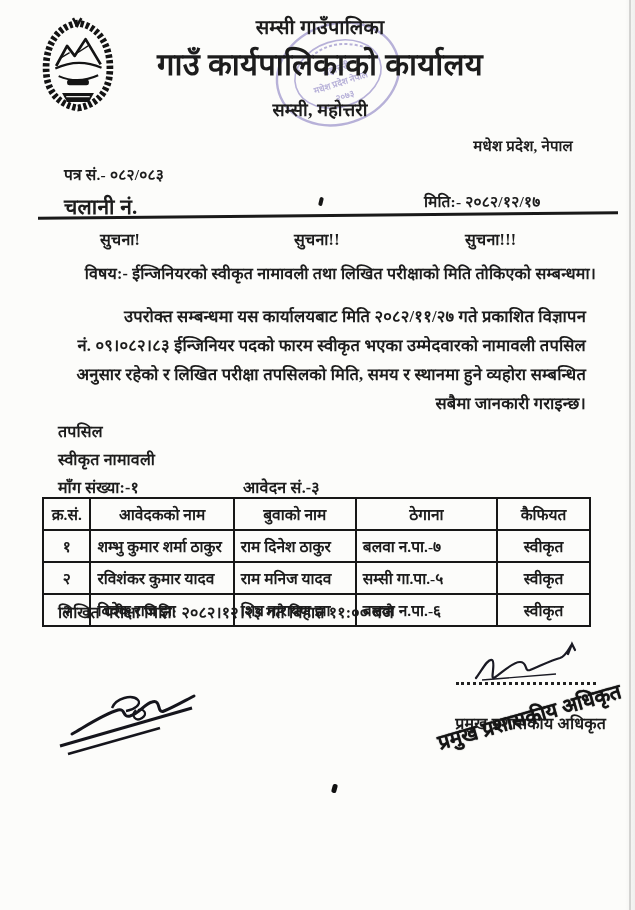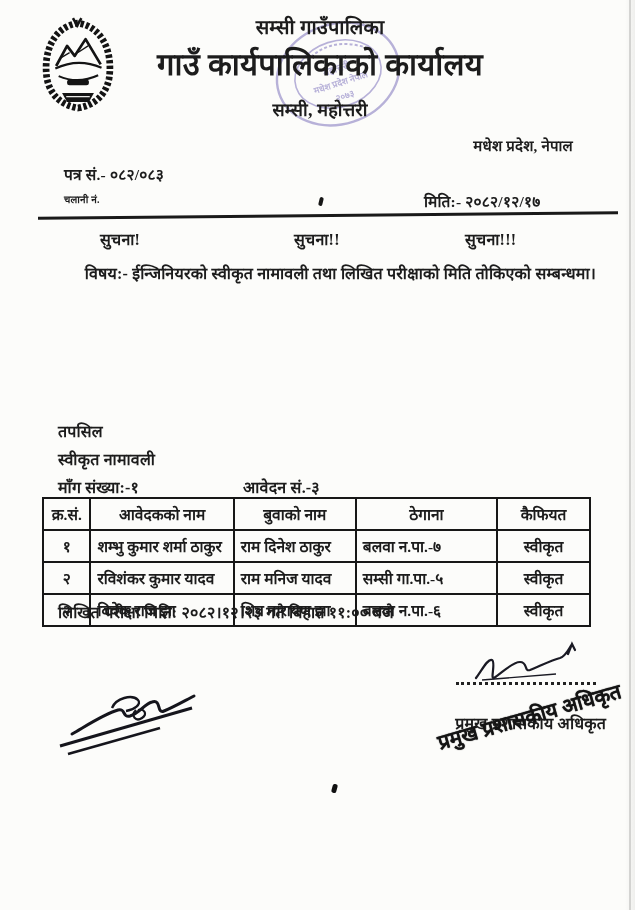--- a/index.html
+++ b/index.html
@@ -16,21 +16,21 @@
   .office-title{left:70px;top:42px;width:500px;text-align:center;font-size:31px;}
   .addr{left:120px;top:97px;width:400px;text-align:center;font-size:18px;}
   .province{right:62px;top:135px;font-size:15px;}
   
   .emblem{left:36px;top:14px;width:84px;height:104px;}
   
   .hstamp{left:272px;top:20px;width:132px;height:108px;opacity:.5;
           transform:rotate(-18deg);}
   
   .patra{left:64px;top:163px;font-size:15.5px;}
-  .chalani{left:64px;top:192px;font-size:10px;}
+  .chalani{left:64px;top:192px;font-size:21px;}
   .ink-mark{left:319px;top:197px;width:4px;height:9px;background:#161616;
             border-radius:2px;transform:rotate(14deg);}
   .miti{left:424px;top:190px;font-size:15.5px;}
   .rule{left:38px;top:214px;width:580px;height:3px;background:#191919;
         transform:rotate(-0.55deg);}
   
   .notice1{left:100px;top:228px;font-size:16px;}
   .notice2{left:294px;top:228px;font-size:16px;}
   .notice3{left:465px;top:228px;font-size:16px;}
   
@@ -106,20 +106,21 @@
   <div class="abs dev chalani">चलानी नं.</div>
   <div class="abs ink-mark"></div>
   <div class="abs dev miti">मिति:- २०८२/१२/१७</div>
   <div class="abs rule"></div>
 
   <div class="abs dev notice1">सुचना!</div>
   <div class="abs dev notice2">सुचना!!</div>
   <div class="abs dev notice3">सुचना!!!</div>
 
   <div class="abs dev subject">विषय:- ईन्जिनियरको स्वीकृत नामावली तथा लिखित परीक्षाको मिति तोकिएको सम्बन्धमा।</div>
+  <div class="abs dev body-par">उपरोक्त सम्बन्धमा यस कार्यालयबाट मिति २०८२/११/२७ गते प्रकाशित विज्ञापन नं. ०९।०८२।८३  ईन्जिनियर  पदको फारम स्वीकृत भएका उम्मेदवारको नामावली तपसिल अनुसार रहेको र लिखित परीक्षा तपसिलको मिति, समय र स्थानमा हुने व्यहोरा सम्बन्धित सबैमा जानकारी गराइन्छ।</div>
 
   <div class="abs dev tapasil">तपसिल</div>
   <div class="abs dev approved">स्वीकृत नामावली</div>
   <div class="abs dev demand">माँग संख्या:-१</div>
   <div class="abs dev applications">आवेदन सं.-३</div>
 
   <table class="abs tbl">
     <thead>
       <tr>
         <th class="c-sn">क्र.सं.</th>

